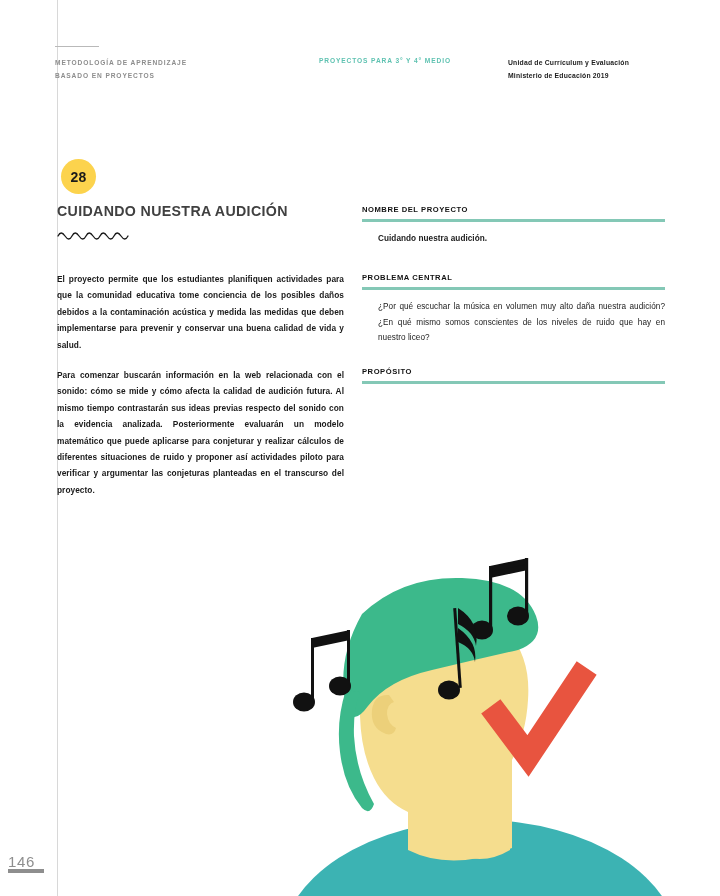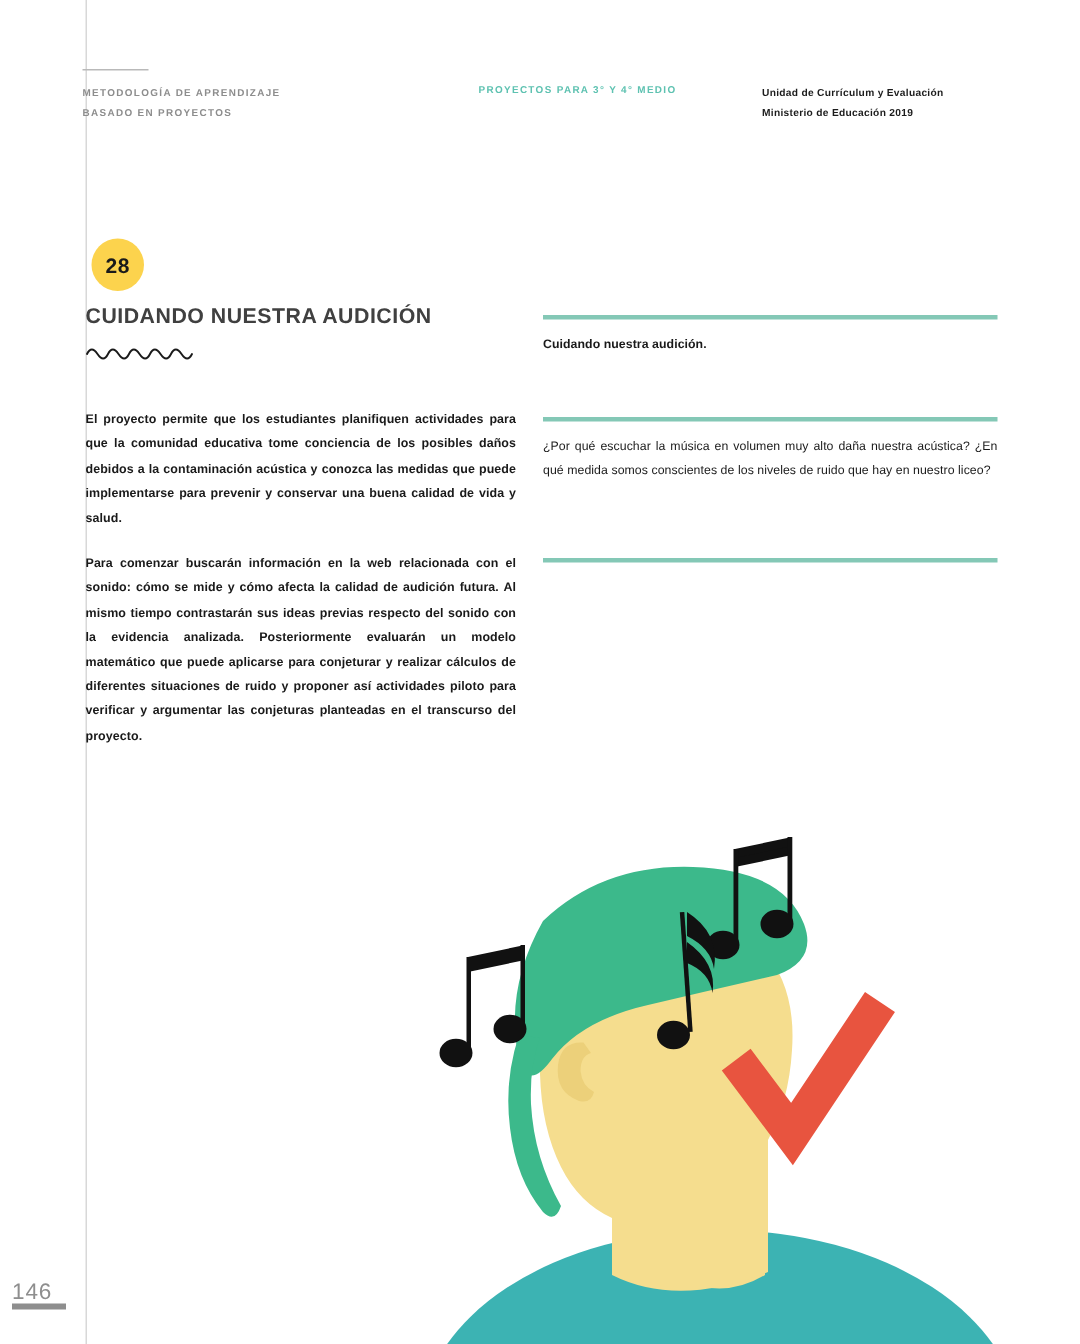--- a/index.html
+++ b/index.html
@@ -147,20 +147,21 @@
     height: 3px;
     background: #84c8b6;
   }
   .rcol-text {
     margin-top: 9px;
     font-size: 8.2px;
     line-height: 15.5px;
     color: #1a1a1a;
     text-align: justify;
     letter-spacing: 0.05px;
+    margin-left: 16px;
   }
   .rcol-text.bold { font-weight: bold; }
 
   #block-nombre   { top: 205px; }
   #block-problema { top: 273px; }
   #block-proposito{ top: 367px; }
 
   
   .illus {
     position: absolute;
@@ -210,35 +211,38 @@
 
   <div class="badge">28</div>
 
   <div class="proj-title">CUIDANDO NUESTRA AUDICIÓN</div>
 
   <svg class="squiggle" viewBox="0 0 80 14">
     <path d="M1 8 Q4 2 8 8 T15 8 T22 8 T29 8 T36 8 T43 8 T50 8 T57 8 T64 8 T71 8" fill="none" stroke="#1a1a1a" stroke-width="1.3" stroke-linecap="round"></path>
   </svg>
 
   <div class="body-col">
-    <p>El proyecto permite que los estudiantes planifiquen actividades para que la comunidad educativa tome conciencia de los posibles daños debidos a la contaminación acústica y conozca las medidas que puede implementarse para prevenir y conservar una buena calidad de vida y salud.</p>
+    <p>El proyecto permite que los estudiantes planifiquen actividades para que la comunidad educativa tome conciencia de los posibles daños debidos a la contaminación acústica y medida las medidas que deben implementarse para prevenir y conservar una buena calidad de vida y salud.</p>
     <p>Para comenzar buscarán información en la web relacionada con el sonido: cómo se mide y cómo afecta la calidad de audición futura. Al mismo tiempo contrastarán sus ideas previas respecto del sonido con la evidencia analizada. Posteriormente evaluarán un modelo matemático que puede aplicarse para conjeturar y realizar cálculos de diferentes situaciones de ruido y proponer así actividades piloto para verificar y argumentar las conjeturas planteadas en el transcurso del proyecto.</p>
   </div>
 
   <div class="rcol" id="block-nombre">
+    <div class="rcol-label">NOMBRE DEL PROYECTO</div>
     <div class="rcol-rule"></div>
     <div class="rcol-text bold">Cuidando nuestra audición.</div>
   </div>
 
   <div class="rcol" id="block-problema">
+    <div class="rcol-label">PROBLEMA CENTRAL</div>
     <div class="rcol-rule"></div>
-    <div class="rcol-text">¿Por qué escuchar la música en volumen muy alto daña nuestra acústica? ¿En qué medida somos conscientes de los niveles de ruido que hay en nuestro liceo?</div>
+    <div class="rcol-text">¿Por qué escuchar la música en volumen muy alto daña nuestra audición? ¿En qué mismo somos conscientes de los niveles de ruido que hay en nuestro liceo?</div>
   </div>
 
   <div class="rcol" id="block-proposito">
+    <div class="rcol-label">PROPÓSITO</div>
     <div class="rcol-rule"></div>
   </div>
 
   <svg class="illus" viewBox="0 0 484 376">
 
     <ellipse cx="244" cy="430" rx="200" ry="130" fill="#3cb3b3"></ellipse>
 
     <path d="M213 250 L213 330 Q244 348 274 330 L274 250 Z" fill="#f5dd8e"></path>
 
     <path d="M134 118

